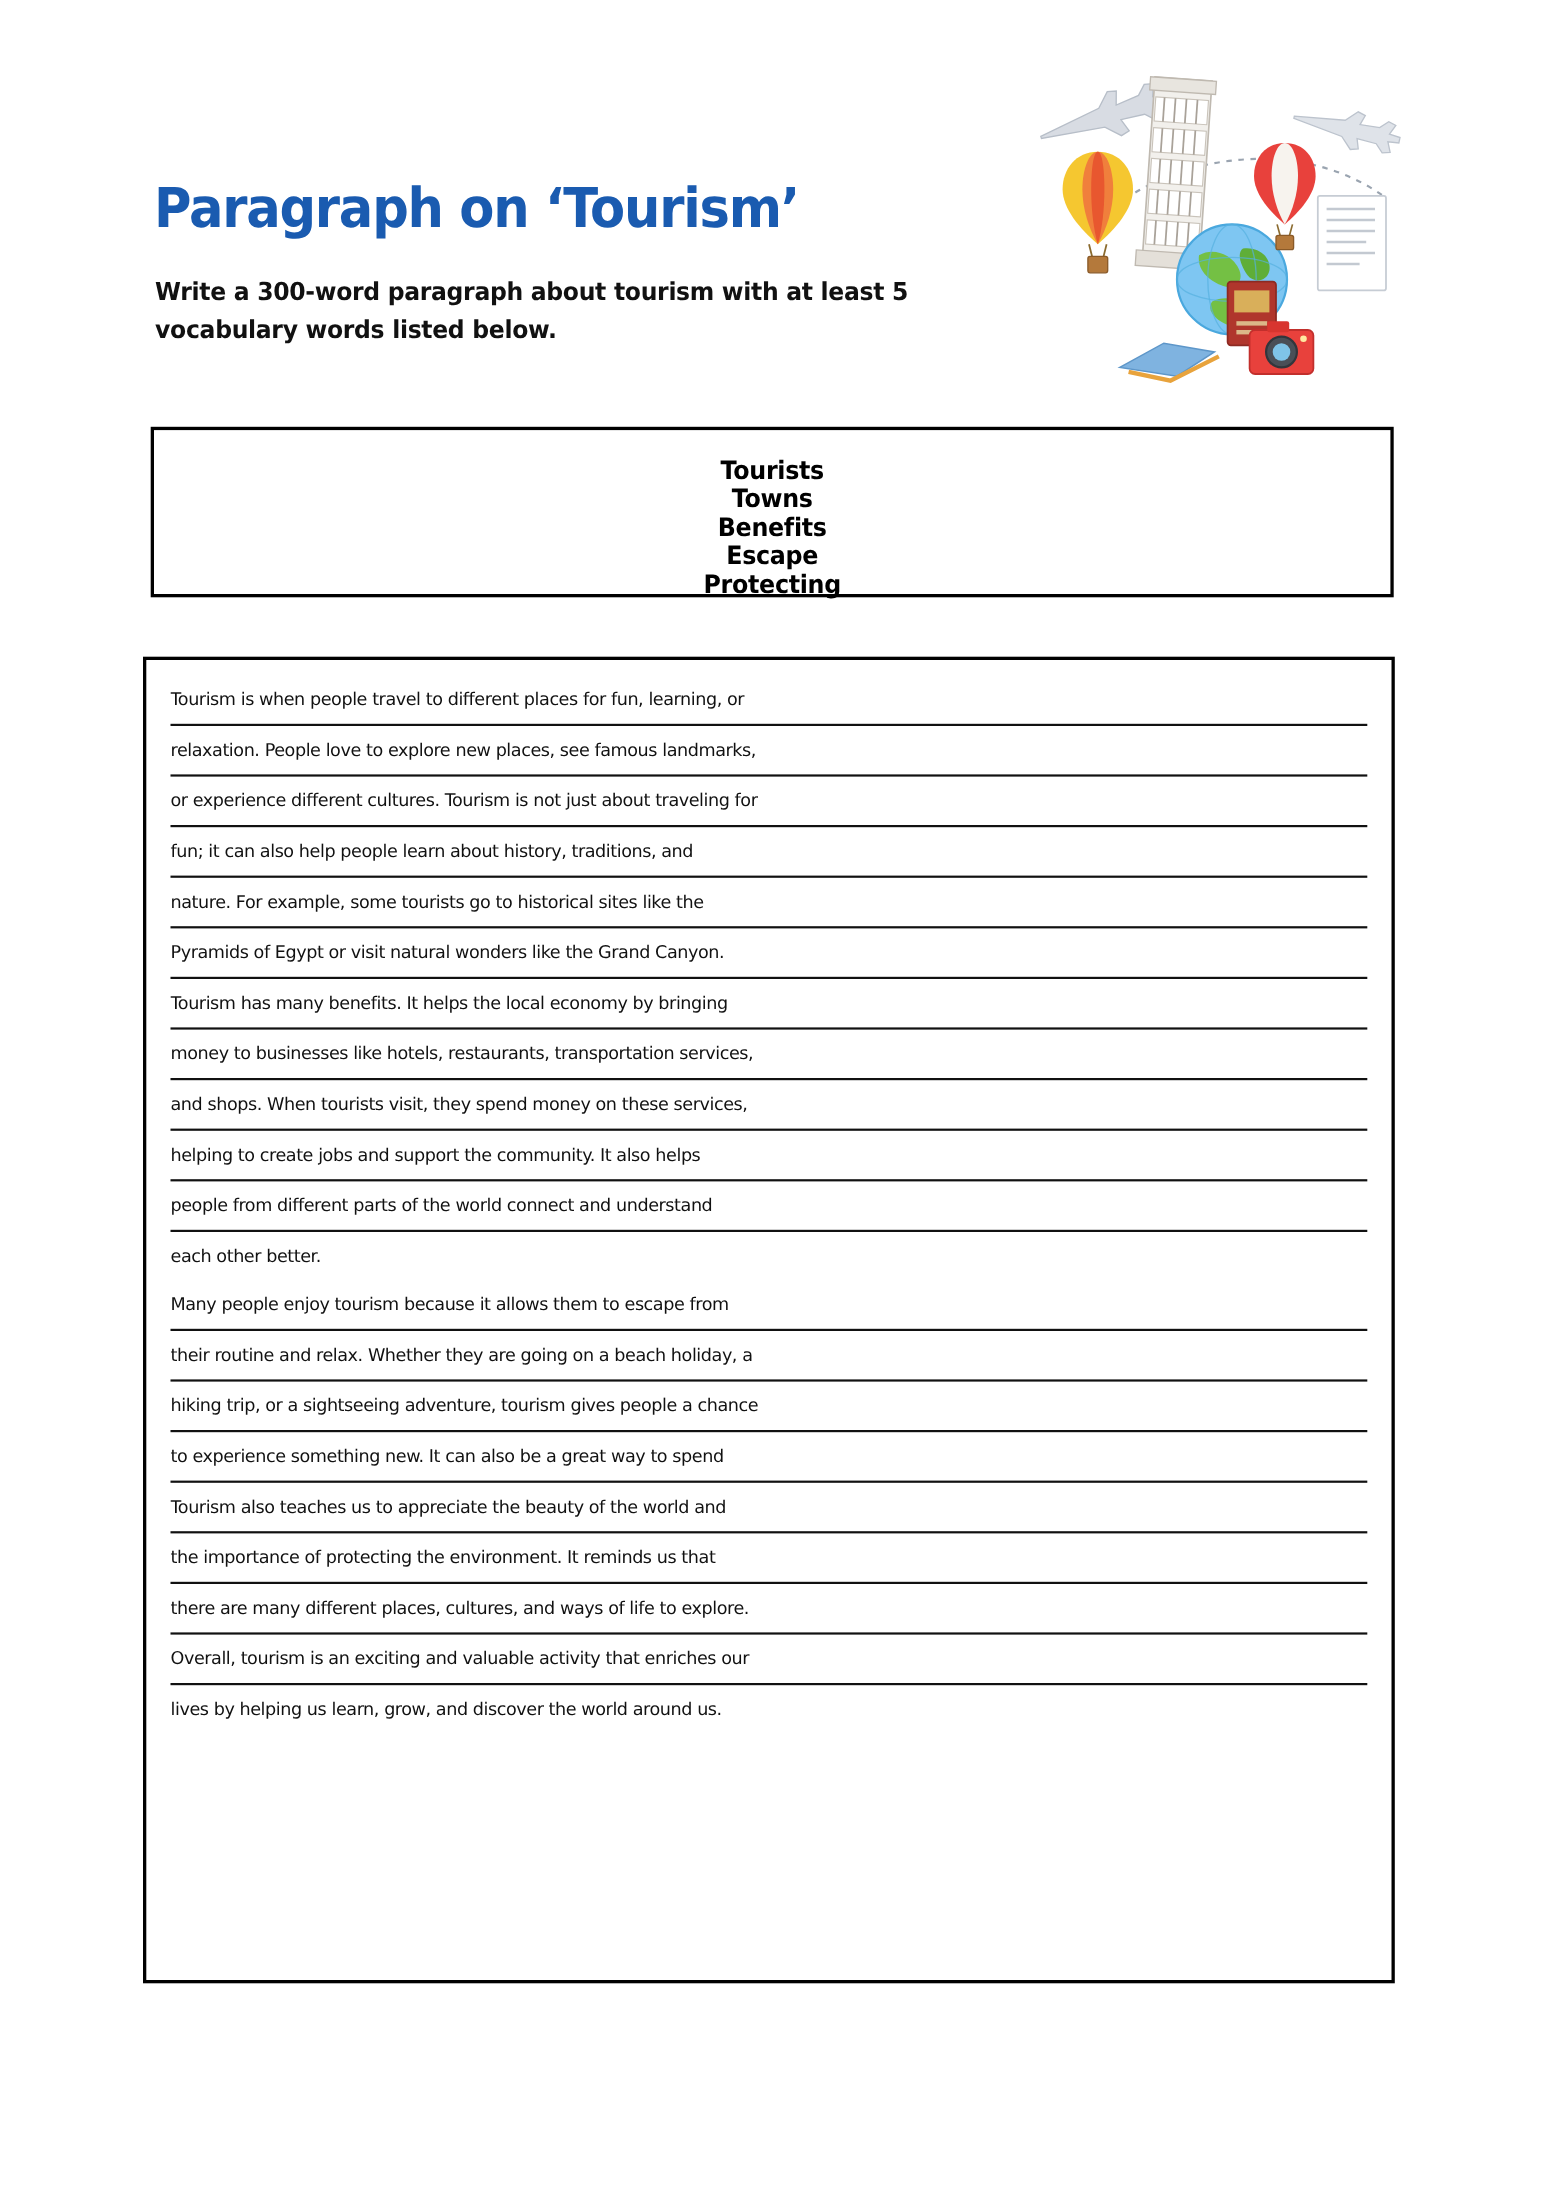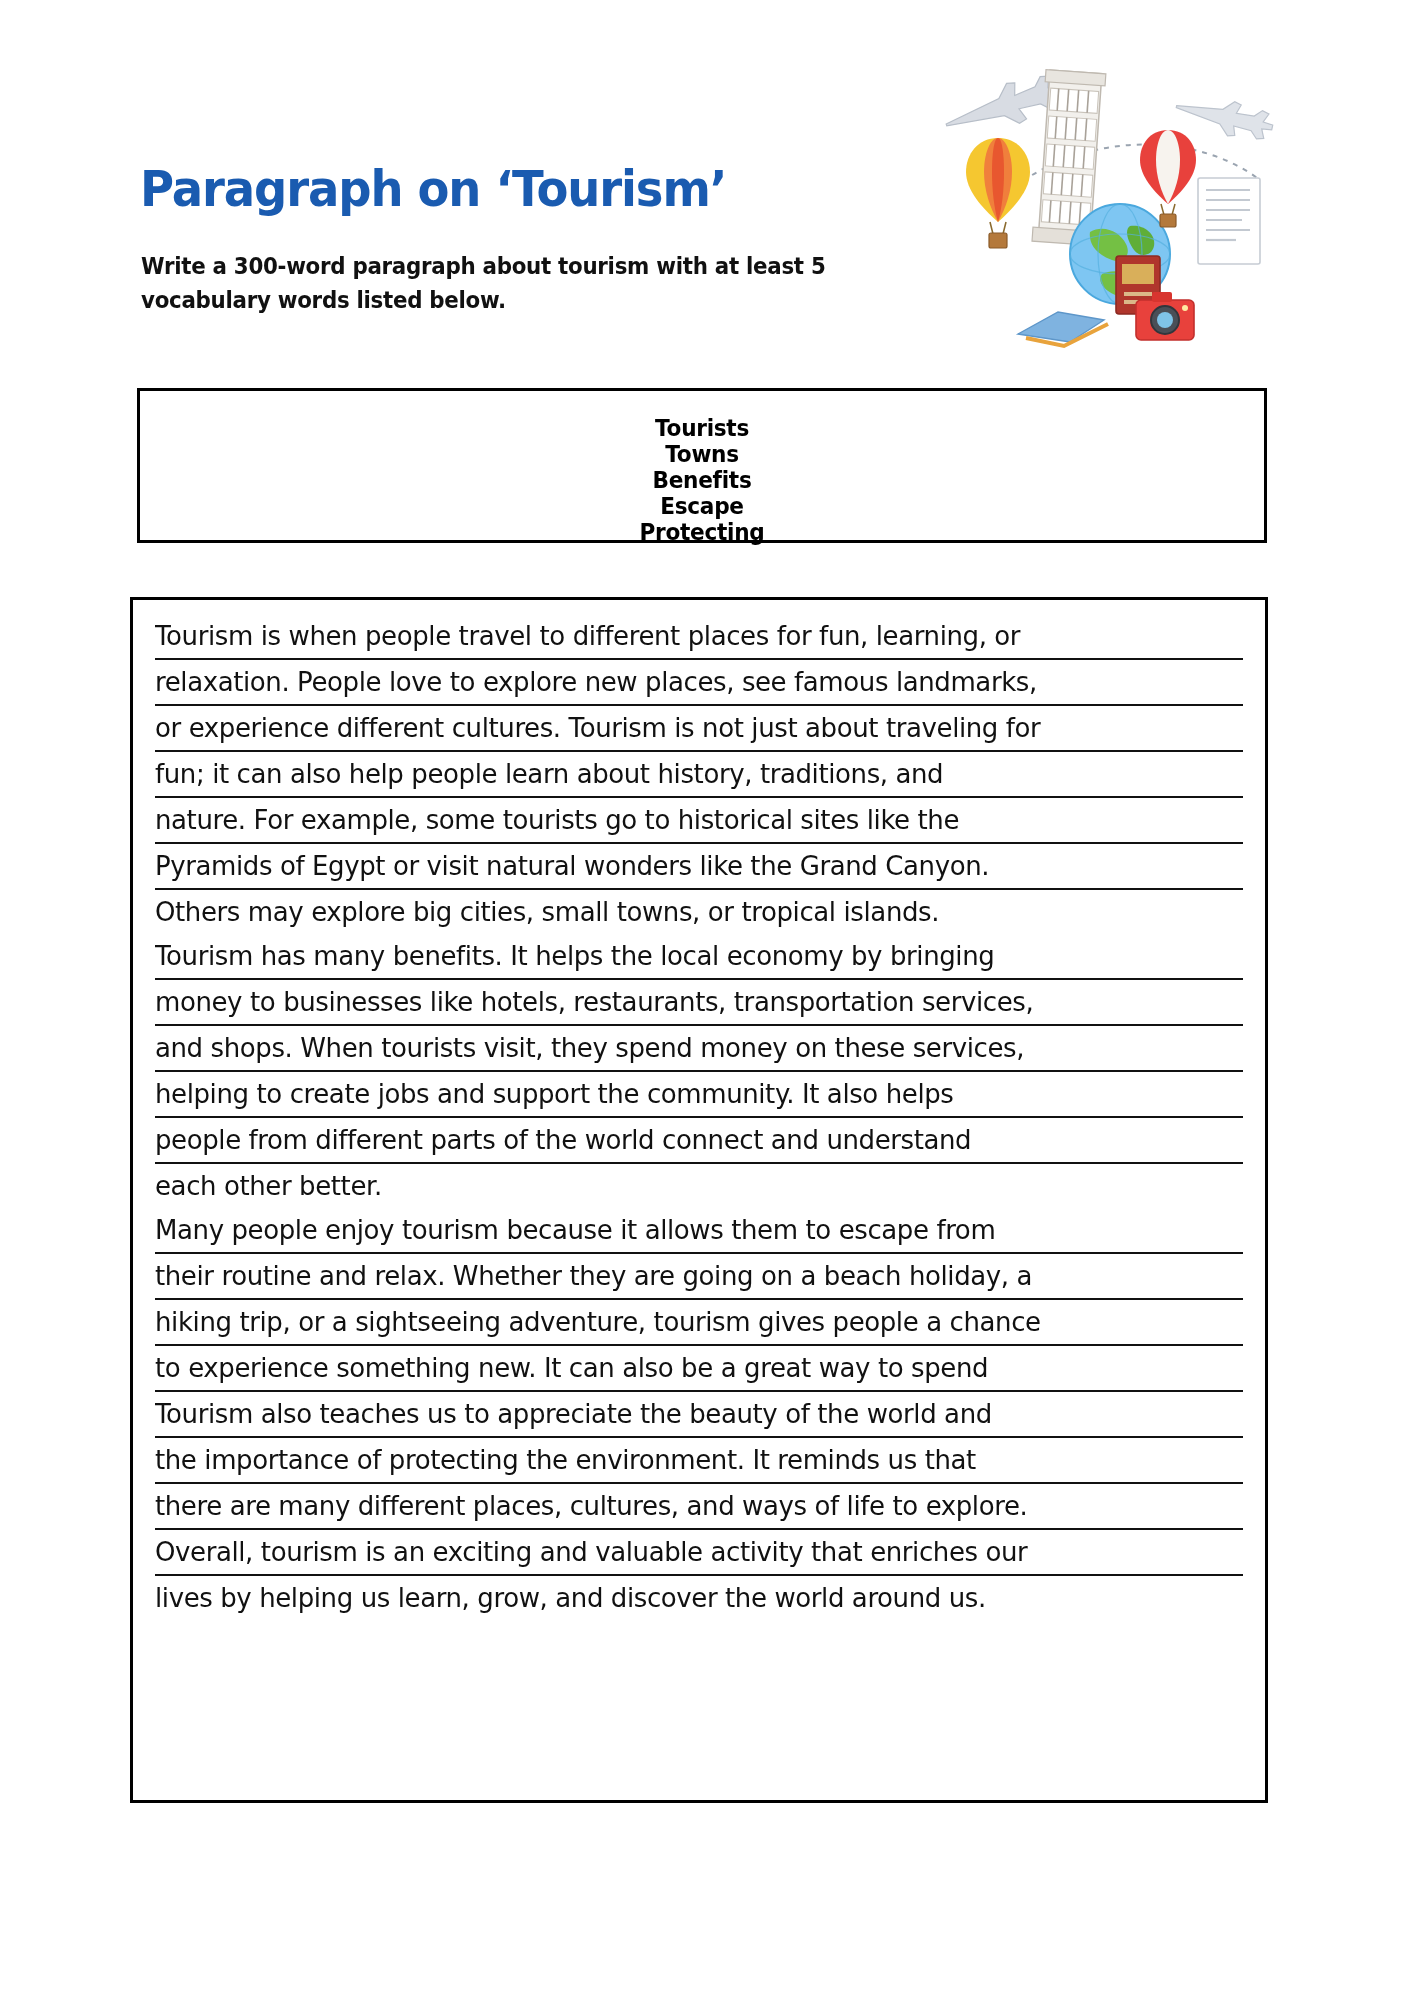--- a/index.html
+++ b/index.html
@@ -98,21 +98,21 @@
     height: 1206px;
     border: 3px solid #000000;
     box-sizing: border-box;
     padding: 14px 22px 0 22px;
   }
 
   .justified-line {
     display: block;
     border-bottom: 2.2px solid #111111;
     font-family: "DejaVu Sans", sans-serif;
-    font-size: 26px;
+    font-size: 16px;
     height: 44px;
     line-height: 44px;
     color: #111111;
     text-align: justify;
     white-space: nowrap;
     overflow: hidden;
     letter-spacing: -0.4px;
   }
   .justified-line > i {
     font-style: normal;
@@ -270,21 +270,20 @@
 </div>
 
 <div class="writing-box">
   <div id="writing-lines">
       <div class="justified-line"><i>Tourism is when people travel to different places for fun, learning, or</i></div>
       <div class="justified-line"><i>relaxation. People love to explore new places, see famous landmarks,</i></div>
       <div class="justified-line"><i>or experience different cultures. Tourism is not just about traveling for</i></div>
       <div class="justified-line"><i>fun; it can also help people learn about history, traditions, and</i></div>
       <div class="justified-line"><i>nature. For example, some tourists go to historical sites like the</i></div>
       <div class="justified-line"><i>Pyramids of Egypt or visit natural wonders like the Grand Canyon.</i></div>
-      <div class="justified-line nofill"><i>Others may explore big cities, small towns, or tropical islands.</i></div>
       <div class="justified-line"><i>Tourism has many benefits. It helps the local economy by bringing</i></div>
       <div class="justified-line"><i>money to businesses like hotels, restaurants, transportation services,</i></div>
       <div class="justified-line"><i>and shops. When tourists visit, they spend money on these services,</i></div>
       <div class="justified-line"><i>helping to create jobs and support the community. It also helps</i></div>
       <div class="justified-line"><i>people from different parts of the world connect and understand</i></div>
       <div class="justified-line nofill"><i>each other better.</i></div>
       <div class="justified-line"><i>Many people enjoy tourism because it allows them to escape from</i></div>
       <div class="justified-line"><i>their routine and relax. Whether they are going on a beach holiday, a</i></div>
       <div class="justified-line"><i>hiking trip, or a sightseeing adventure, tourism gives people a chance</i></div>
       <div class="justified-line"><i>to experience something new. It can also be a great way to spend</i></div>

